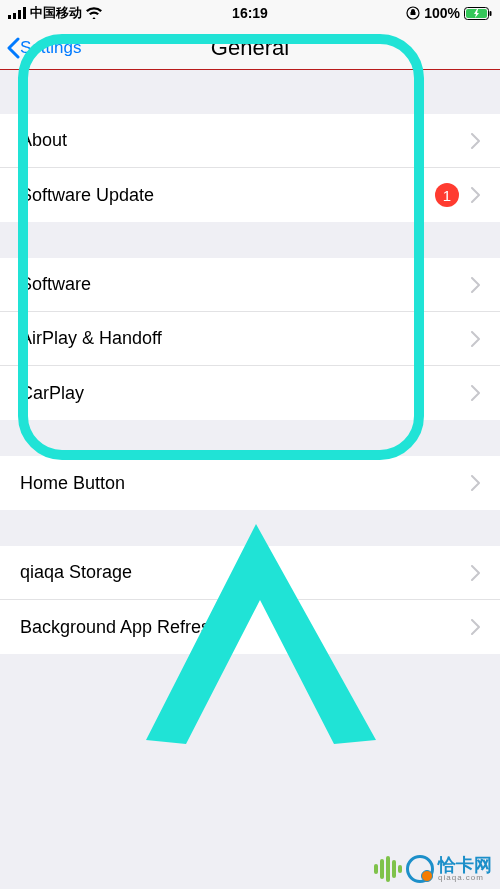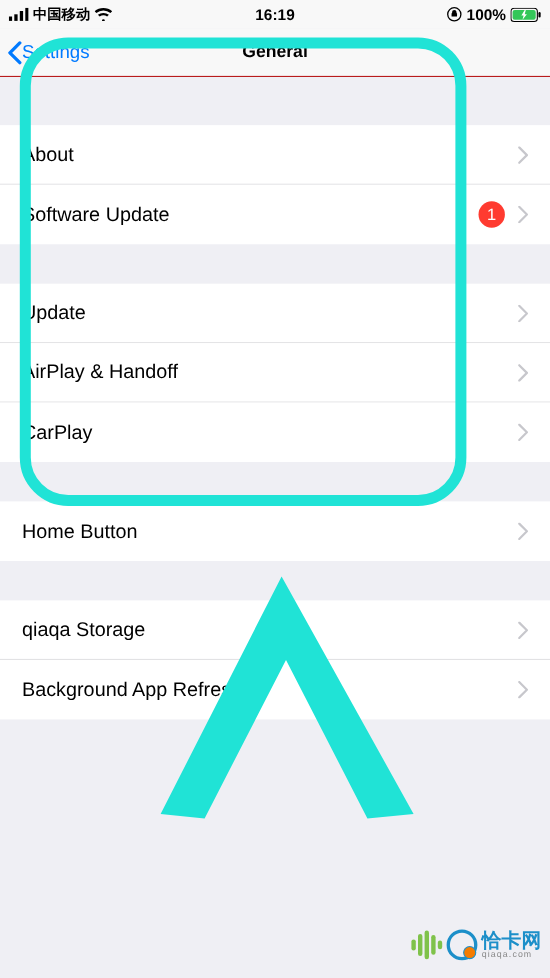--- a/index.html
+++ b/index.html
@@ -5,36 +5,36 @@
   * { box-sizing: border-box; margin: 0; padding: 0; }
   html, body { width: 500px; height: 889px; font-family: -apple-system, "Helvetica Neue", Arial, sans-serif; background: #efeff4; overflow: hidden; position: relative; }
   .status-bar { height: 26px; background: #f8f8f8; display: flex; align-items: center; justify-content: space-between; padding: 0 8px; font-size: 14px; font-weight: 600; color: #000; }
   .status-left, .status-right { display: flex; align-items: center; gap: 4px; }
   .status-center { position: absolute; left: 50%; transform: translateX(-50%); }
   .signal-icon svg, .wifi-icon svg, .lock-icon svg, .battery-icon svg { display: block; }
   .carrier { font-size: 13px; }
   .nav-bar { height: 44px; background: #f8f8f8; border-bottom: 1px solid #b91c1c; display: flex; align-items: center; position: relative; }
   .back-btn { display: flex; align-items: center; color: #007aff; font-size: 17px; padding-left: 6px; cursor: pointer; }
   .back-arrow svg { display: block; }
-  .nav-title { position: absolute; left: 50%; transform: translateX(-50%); font-size: 16px; font-weight: 700; color: #000; }
+  .nav-title { position: absolute; left: 50%; transform: translateX(-50%); font-size: 22px; font-weight: 400; color: #000; }
   .content { height: calc(889px - 26px - 44px); overflow: hidden; }
   .group-gap { height: 36px; background: #efeff4; }
   .group-gap.first { height: 44px; }
   .row { background: #fff; height: 54px; display: flex; align-items: center; padding: 15px 20px; border-bottom: 1px solid #e2e2e4; position: relative; cursor: pointer; }
   .row:last-child { border-bottom: none; }
   .row-label { font-size: 18px; color: #000; flex: 1; }
   .chevron { color: #c7c7cc; }
   .chevron svg { display: block; }
   .badge { background: #ff3b30; color: #fff; border-radius: 14px; min-width: 24px; height: 24px; display: inline-flex; align-items: center; justify-content: center; font-size: 15px; margin-right: 12px; }
   .group { background: #fff; }
   
   .highlight-rect { position: absolute; border: 10px solid #20e3d6; border-radius: 44px; pointer-events: none; }
   .pointer-arrow { position: absolute; pointer-events: none; }
   
-  .watermark { position: absolute; bottom: 16px; right: 8px; display: flex; align-items: center; gap: 4px; pointer-events: none; }
+  .watermark { position: absolute; bottom: 6px; right: 8px; display: flex; align-items: center; gap: 4px; pointer-events: none; }
   .wm-bars { display: flex; align-items: center; gap: 2px; }
   .wm-bars span { width: 4px; background: #7fc24a; border-radius: 2px; display: block; }
   .wm-text-group { display: flex; flex-direction: column; line-height: 1; }
   .wm-cn { font-size: 18px; font-weight: 700; color: #1c8fc9; }
   .wm-en { font-size: 8px; color: #888; letter-spacing: 1px; }
   .wm-q { width: 28px; height: 28px; border-radius: 50%; border: 3px solid #1c8fc9; position: relative; }
   .wm-q:after { content: ""; width: 10px; height: 10px; background: #f57c00; border-radius: 50%; position: absolute; right: -2px; bottom: -2px; border: 1px solid #1c8fc9; }
 </style>
 </head>
 <body>
@@ -111,21 +111,21 @@
             <path d="M1 1l7 7-7 7" stroke="#c7c7cc" stroke-width="2" fill="none" stroke-linecap="round" stroke-linejoin="round"></path>
           </svg>
         </span>
     </div>
   </div>
 
   <div class="group-gap"></div>
 
   <div class="group">
     <div class="row">
-      <span class="row-label">Update</span>
+      <span class="row-label">Software</span>
       <span class="chevron">
           <svg width="9" height="16" viewBox="0 0 9 16">
             <path d="M1 1l7 7-7 7" stroke="#c7c7cc" stroke-width="2" fill="none" stroke-linecap="round" stroke-linejoin="round"></path>
           </svg>
         </span>
     </div>
     <div class="row">
       <span class="row-label">AirPlay &amp; Handoff</span>
       <span class="chevron">
           <svg width="9" height="16" viewBox="0 0 9 16">

